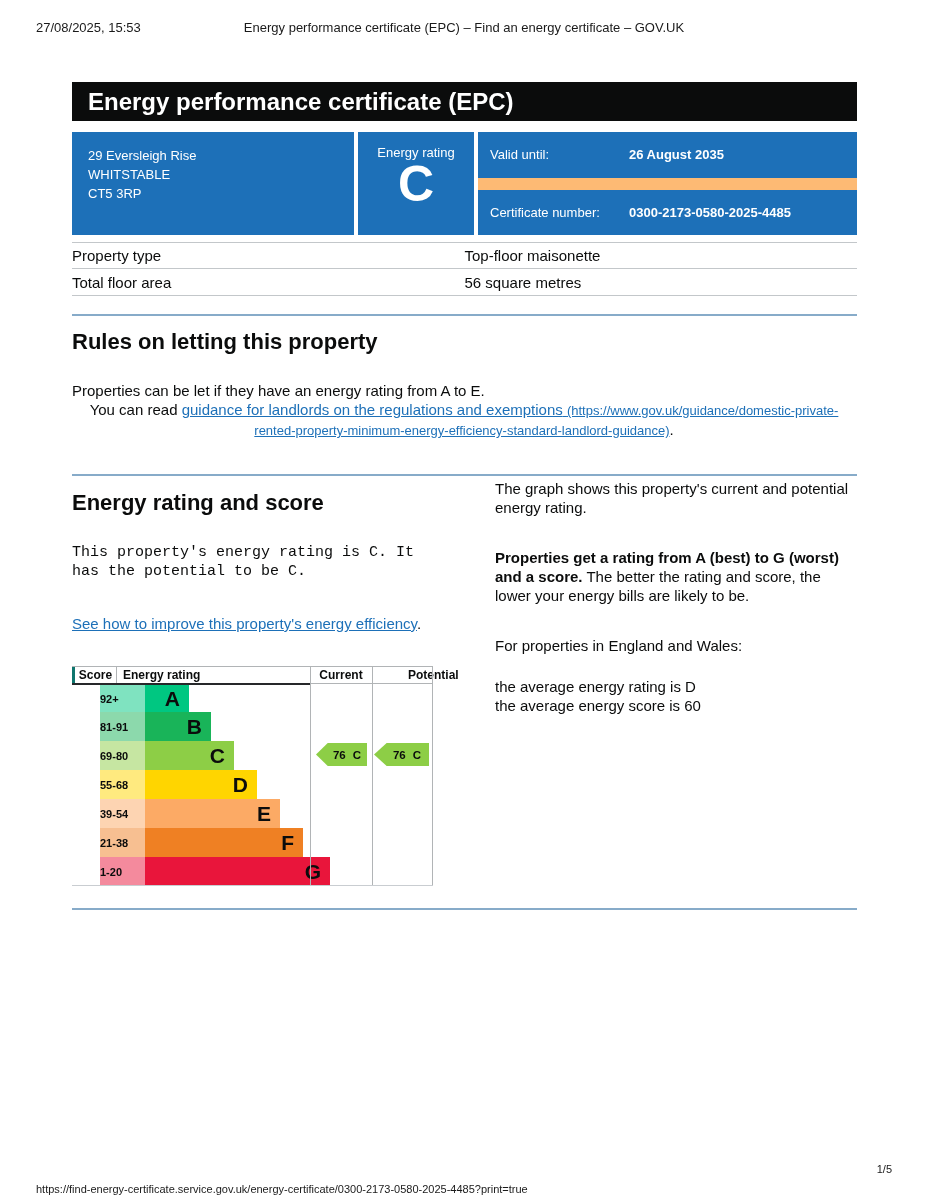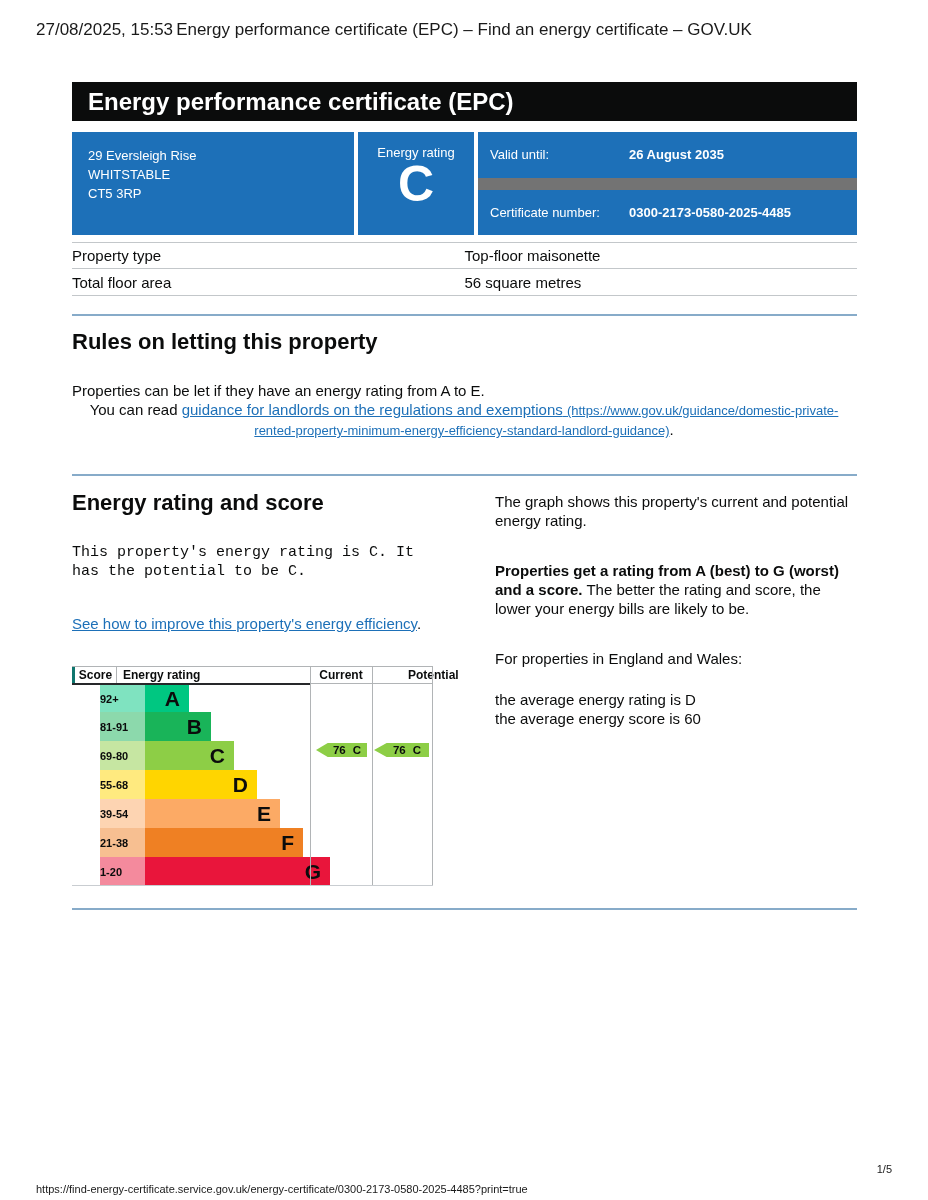--- a/index.html
+++ b/index.html
@@ -5,21 +5,21 @@
   * { margin: 0; padding: 0; box-sizing: border-box; }
   html, body { width: 928px; height: 1200px; background: #ffffff; }
   body {
     position: relative;
     font-family: "Liberation Sans", sans-serif;
     color: #0b0c0c;
     overflow: hidden;
   }
 
   
-  .print-header { position: absolute; top: 20px; left: 36px; right: 36px; height: 14px; font-size: 17px; color: #1a1a1a; }
+  .print-header { position: absolute; top: 20px; left: 36px; right: 36px; height: 14px; font-size: 13px; color: #1a1a1a; }
   .ph-date { position: absolute; left: 0; top: 0; }
   .ph-title { position: absolute; left: 0; right: 0; top: 0; text-align: center; }
   .print-footer { position: absolute; top: 1163px; left: 36px; right: 36px; height: 14px; font-size: 11px; color: #1a1a1a; }
   .pf-url { position: absolute; left: 0; top: 0; margin-top: 20px; }
   .pf-page { position: absolute; right: 0; top: 0; }
 
   
   .page { position: absolute; left: 72px; top: 82px; width: 785px; }
 
   .banner {
@@ -27,21 +27,21 @@
     display: flex; align-items: center; padding-left: 16px;
     font-size: 24px; font-weight: 700;
   }
 
   .cert-box { display: flex; gap: 4px; margin-top: 11px; height: 103px; }
   .cert-cell { background: #1d70b8; color: #ffffff; }
   .addr-box { flex: 0 0 282px; padding: 14px 16px; font-size: 13px; line-height: 19px; }
   .rating-box { flex: 0 0 116px; display: flex; flex-direction: column; align-items: center; padding-top: 13px; }
   .rating-box .rating-label { font-size: 13px; }
   .rating-box .rating-letter { font-size: 50px; font-weight: 700; line-height: 52px; margin-top: -2px; }
-  .meta-box { flex: 1 1 auto; display: flex; flex-direction: column; gap: 12px; background: #737373; }
+  .meta-box { flex: 1 1 auto; display: flex; flex-direction: column; gap: 12px; background: #fdba74; }
   .meta-row { flex: 1 1 50%; background: #1d70b8; color: #fff; display: flex; align-items: center; padding-left: 12px; font-size: 13px; }
   .meta-label { width: 139px; }
   .meta-value { font-weight: 700; }
 
   .prop-table { margin-top: 7px; width: 100%; font-size: 15px; }
   .prop-row { display: flex; height: 27px; align-items: center; border-bottom: 1px solid #c3c7ca; }
   .prop-row:first-child { border-top: 1px solid #c3c7ca; }
   .prop-label { width: 50%; }
   .prop-value { width: 50%; }
 
@@ -53,21 +53,21 @@
   h2 { font-size: 22px; font-weight: 700; color: #0b0c0c; }
   .rules-heading { margin-top: 13px; }
   p.body-text { font-size: 15px; line-height: 19px; }
   .rules-p1 { margin-top: 26px; }
   .rules-p2 { width: 784px; text-align: center; }
   a.govuk-link { color: #1d70b8; text-decoration: underline; }
   .link-url { font-size: 13px; overflow-wrap: anywhere; }
 
   .two-col { display: flex; }
   .col-left { width: 361px; }
-  .col-right { width: 362px; margin-left: 62px; padding-top: 16px; }
+  .col-right { width: 362px; margin-left: 62px; padding-top: 3px; }
   .score-heading { margin-top: 14px; }
   .score-p1 { margin-top: 27px; width: 355px; font-family: Liberation Mono, monospace; }
   .improve-p { margin-top: 33px; width: 355px; }
   .gi-p1 { }
   .gi-p2 { margin-top: 31px; }
   .gi-p3 { margin-top: 31px; }
   .gi-p4 { margin-top: 22px; }
 
   
   .epc-chart { position: relative; width: 361px; height: 220px; margin-top: 33px; }
@@ -79,21 +79,21 @@
   .head-underline-dark { position: absolute; top: 17px; left: 0; width: 239px; height: 2px; background: #26282a; }
   .head-underline-light { position: absolute; top: 17px; left: 239px; width: 122px; height: 1px; background: #b1b4b6; }
   .epc-rows { position: absolute; top: 19px; left: 0; }
   .epc-row { display: flex; height: 29px; }
   .epc-rows .epc-row:first-child { height: 27px; }
   .epc-score { width: 45px; font-weight: 700; font-size: 11px; display: flex; align-items: center; padding-left: 0; margin-left: 28px; }
   .epc-bar { display: flex; align-items: center; justify-content: flex-end; padding-right: 9px; font-weight: 700; font-size: 21px; }
   .vline { position: absolute; top: 0; width: 1px; height: 220px; background: #b1b4b6; }
   .vline-a { left: 238px; } .vline-b { left: 300px; } .vline-c { left: 360px; }
   .epc-bottom { position: absolute; top: 219px; left: 0; width: 361px; height: 1px; background: #c9cdd1; }
-  .arrow { position: absolute; height: 14px; display: flex; align-items: center; justify-content: center; gap: 7px; padding-left: 11px; font-weight: 700; font-size: 11.5px; color: #0b0c0c; clip-path: polygon(0 50%, 23% 0, 100% 0, 100% 100%, 23% 100%); }
+  .arrow { position: absolute; height: 23px; display: flex; align-items: center; justify-content: center; gap: 7px; padding-left: 11px; font-weight: 700; font-size: 11.5px; color: #0b0c0c; clip-path: polygon(0 50%, 23% 0, 100% 0, 100% 100%, 23% 100%); }
   .arrow-current { left: 244px; width: 51px; }
   .arrow-potential { left: 302px; width: 55px; }
 </style>
 </head>
 <body>
 
 <div class="print-header">
   <span class="ph-date">27/08/2025, 15:53</span>
   <span class="ph-title">Energy performance certificate (EPC) – Find an energy certificate – GOV.UK</span>
 </div>

